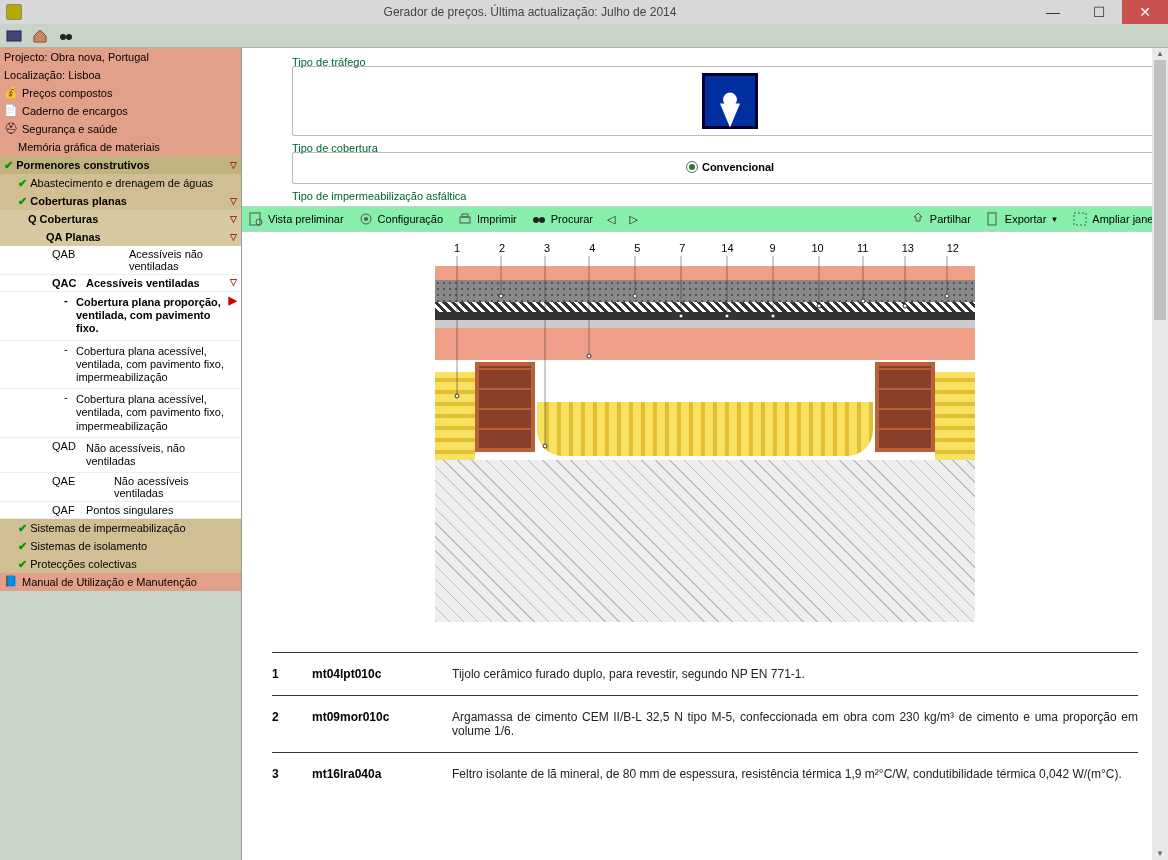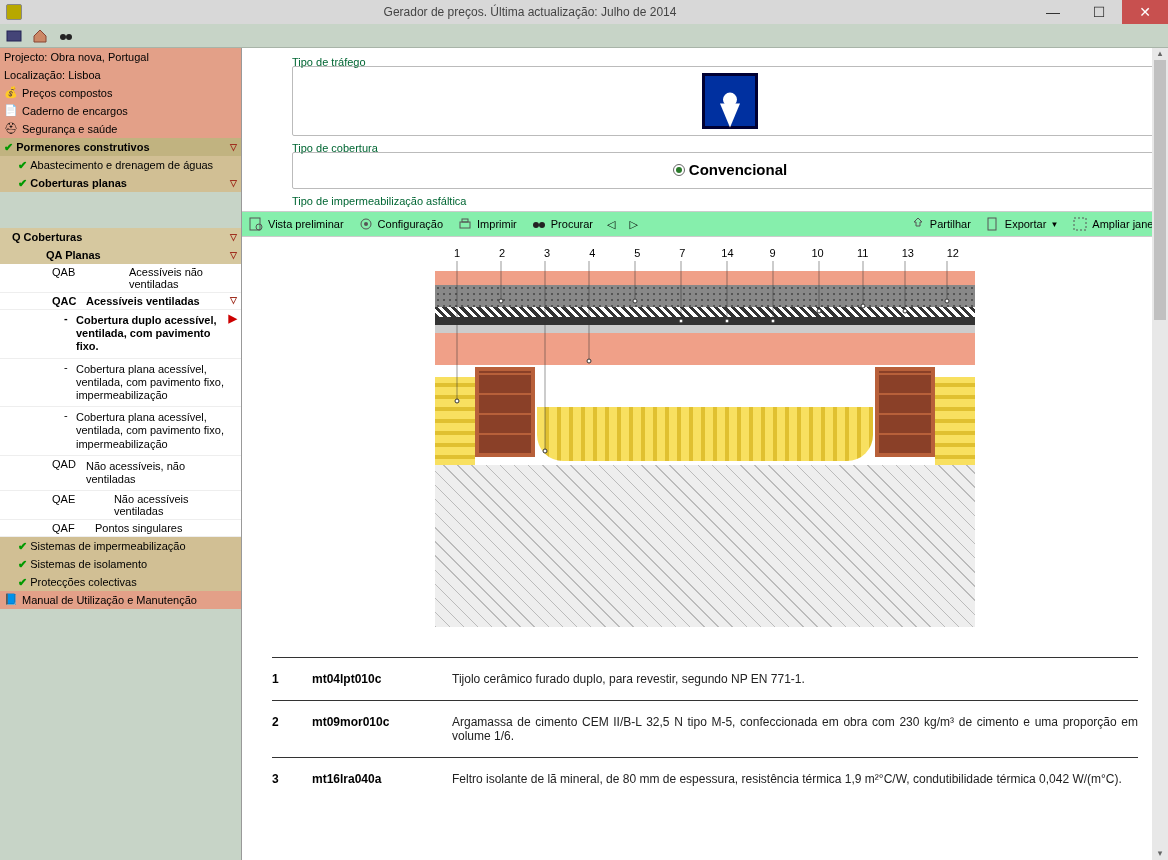--- a/index.html
+++ b/index.html
@@ -17,36 +17,36 @@
 .sb-row { padding: 2px 4px; border-bottom: 0px solid #aaa; font-size:11px; display:flex; align-items:center; height:18px;}
 .peach { background: #e3a088; }
 .brown { background: #d1bf94; }
 .brown-sel { background: #d1bf94; font-weight:bold; }
 .tan { background: #d6c89f; }
 .olive { background: #c1b380; font-weight:bold; }
 .bold { font-weight: bold; }
 .sb-icon { width:14px; height:14px; margin-right:4px; display:inline-block; }
 .check { color:#090; font-weight:bold; }
 .tree-indent { padding-left: 18px; }
-.tree-indent2 { padding-left: 12px; margin-top: 36px; }
+.tree-indent2 { padding-left: 28px; }
 .tree-indent3 { padding-left: 46px; }
 .tree-item { background:#fff; border-bottom:1px solid #eee; padding:2px 4px; font-size:11px; display:flex;}
 .tree-item.sel { font-weight:bold; }
 .tree-code { width:34px; display:inline-block; }
 .right-arrow { color:#c00; }
 .content { flex: 1; background: #fff; display:flex; flex-direction:column; position:relative;}
 .config-panel { background:#fff; padding:6px 0; border-bottom:1px solid #ccc; position:relative;}
 .fieldset-label { color:#063; font-size:11px; position:relative; top:2px;}
 .fieldset-box { border:1px solid #bbb; padding:6px 8px 8px 8px; margin-bottom:4px; border-radius:2px;}
 .traffic-icon { width:56px; height:56px; background:#0030a0; border:3px solid #003; margin:4px auto 4px auto; position:relative;}
 .traffic-icon::after { content:''; position:absolute; left:50%; top:50%; transform:translate(-50%,-60%); width:14px; height:14px; background:#fff; border-radius:50%;}
 .traffic-icon::before { content:''; position:absolute; left:50%; top:50%; transform:translate(-50%,10%); width:0; height:0; border-left:10px solid transparent; border-right:10px solid transparent; border-top:24px solid #fff;}
 .radio-row { display:flex; align-items:center; gap:40px; padding:2px 0; justify-content:center;}
 .radio-row.left { justify-content:flex-start; padding-left:160px; gap:120px;}
-.radio-item { display:flex; align-items:center; gap:4px; font-size:15px;}
+.radio-item { display:flex; align-items:center; gap:4px; font-size:11px;}
 .radio { width:12px; height:12px; border:1px solid #666; border-radius:50%; display:inline-block; position:relative;}
 .radio.checked::after { content:''; position:absolute; left:2px; top:2px; width:6px; height:6px; background:#2a7a2a; border-radius:50%;}
 .viewer-toolbar { background:#86efac; padding:4px 6px; display:flex; align-items:center; gap:14px; border-bottom:1px solid #ccc; font-size:11px;}
 .viewer-toolbar .tbtn { display:flex; align-items:center; gap:4px; cursor:pointer;}
 .viewer-toolbar .spacer { flex:1;}
 .ticonsvg { width:16px; height:16px; }
 .viewer { flex:1; background:#fff; overflow:auto; padding:10px 30px; position:relative;}
 .diagram { width:540px; height:380px; margin:0 auto 30px auto; position:relative;}
 .numbers { position:absolute; top:0; left:0; right:0; display:flex; justify-content:space-between; padding:0 10px; font-size:11px;}
 .numbers span { width:24px; text-align:center;}
@@ -124,61 +124,64 @@
         <span>Preços compostos</span>
       </div>
     <div class="sb-row peach">
         <span class="sb-icon">📄</span>
         <span>Caderno de encargos</span>
       </div>
     <div class="sb-row peach">
         <span class="sb-icon">⛑</span>
         <span>Segurança e saúde</span>
       </div>
+    <div class="sb-row peach tree-indent">
+        <span>Memória gráfica de materiais</span>
+      </div>
     <div class="sb-row olive"><span class="check">✔</span>&nbsp;<span>Pormenores construtivos</span><span class="dropdown-arrow">▽</span></div>
     <div class="sb-row brown tree-indent"><span class="check">✔</span>&nbsp;<span>Abastecimento e drenagem de águas</span></div>
     <div class="sb-row brown-sel tree-indent bold"><span class="check">✔</span>&nbsp;<span>Coberturas planas</span><span class="dropdown-arrow">▽</span></div>
     <div class="sb-row tan tree-indent2 bold">
         <span>Q  Coberturas</span>
         <span class="dropdown-arrow">▽</span>
       </div>
     <div class="sb-row tan tree-indent3 bold">
         <span>QA  Planas</span>
         <span class="dropdown-arrow">▽</span>
       </div>
 
     <div class="tree-item" style="padding-left:52px;gap:48px;">
         <span class="tree-code">QAB</span>
         <span>Acessíveis não ventiladas</span>
       </div>
     <div class="tree-item sel" style="padding-left:52px; background:#fff;"><span class="tree-code bold">QAC</span><span class="bold">Acessíveis ventiladas</span>&nbsp;<span class="dropdown-arrow">▽</span></div>
 
     <div class="tree-item sel" style="padding-left:64px; height:auto;">
         <span style="width:12px;">-</span>
-        <span class="multi-line bold" style="flex:1;">Cobertura duplo acessível, ventilada, com pavimento fixo.</span>
+        <span class="multi-line bold" style="flex:1;">Cobertura plana proporção, ventilada, com pavimento fixo.</span>
         <span class="right-arrow">▶</span>
       </div>
     <div class="tree-item" style="padding-left:64px; height:auto;">
         <span style="width:12px;">-</span>
         <span class="multi-line" style="flex:1;">Cobertura plana acessível, ventilada, com pavimento fixo, impermeabilização</span>
       </div>
     <div class="tree-item" style="padding-left:64px; height:auto;">
         <span style="width:12px;">-</span>
         <span class="multi-line" style="flex:1;">Cobertura plana acessível, ventilada, com pavimento fixo, impermeabilização</span>
       </div>
 
     <div class="tree-item" style="padding-left:52px; height:auto;">
         <span class="tree-code">QAD</span>
         <span class="multi-line" style="flex:1;">Não acessíveis, não ventiladas</span>
       </div>
     <div class="tree-item" style="padding-left:52px;gap:29px;">
         <span class="tree-code">QAE</span>
         <span>Não acessíveis ventiladas</span>
       </div>
-    <div class="tree-item" style="padding-left:52px;gap:9px;">
+    <div class="tree-item" style="padding-left:52px;">
         <span class="tree-code">QAF</span>
         <span>Pontos singulares</span>
       </div>
 
     <div class="sb-bottom-group">
       <div class="sb-row brown tree-indent"><span class="check">✔</span>&nbsp;<span>Sistemas de impermeabilização</span></div>
       <div class="sb-row brown tree-indent"><span class="check">✔</span>&nbsp;<span>Sistemas de isolamento</span></div>
       <div class="sb-row brown tree-indent"><span class="check">✔</span>&nbsp;<span>Protecções colectivas</span></div>
     </div>
     <div class="sb-row peach">

